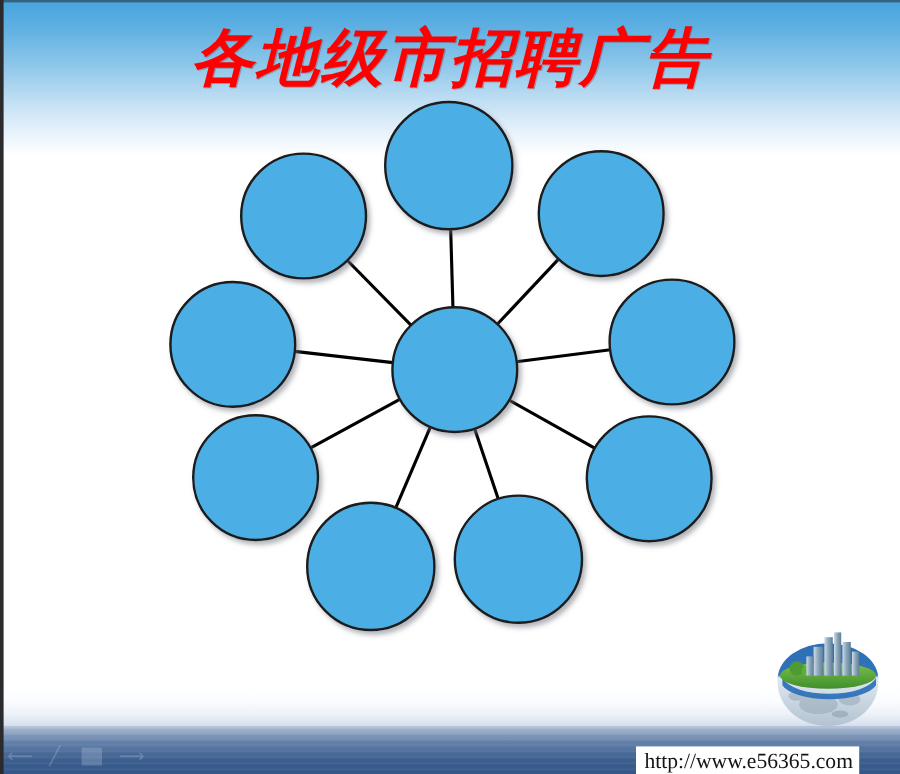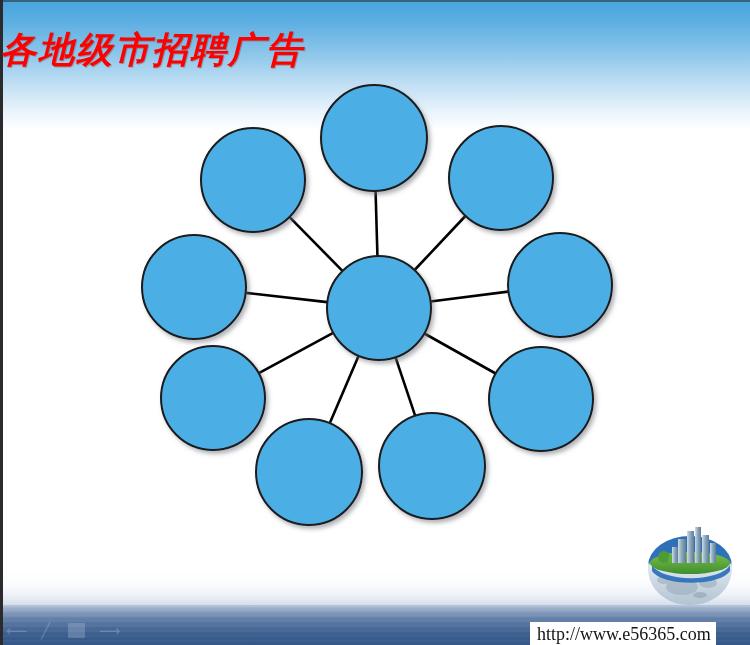--- a/index.html
+++ b/index.html
@@ -112,24 +112,24 @@
     background: #2b2b2d;
     opacity: 0.55;
   }
 
   
   .title {
     position: absolute;
     left: 0;
     top: 26px;
     width: 750px;
-    text-align: left;
+    text-align: center;
     color: #ff0000;
     font-family: "Liberation Serif", "DejaVu Serif", serif;
-    font-size: 36px;
+    font-size: 52px;
     font-weight: bold;
     font-style: italic;
     letter-spacing: 2px;
     line-height: 48px;
     text-shadow: 1px 1px 0 rgba(120,0,0,0.28);
     white-space: nowrap;
   }
 
   
   .diagram {

